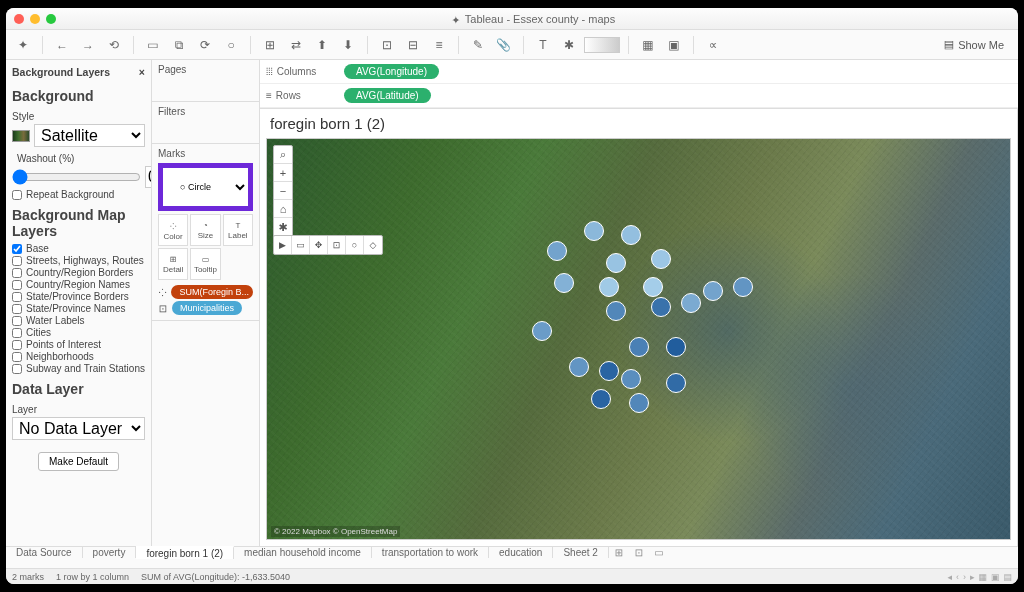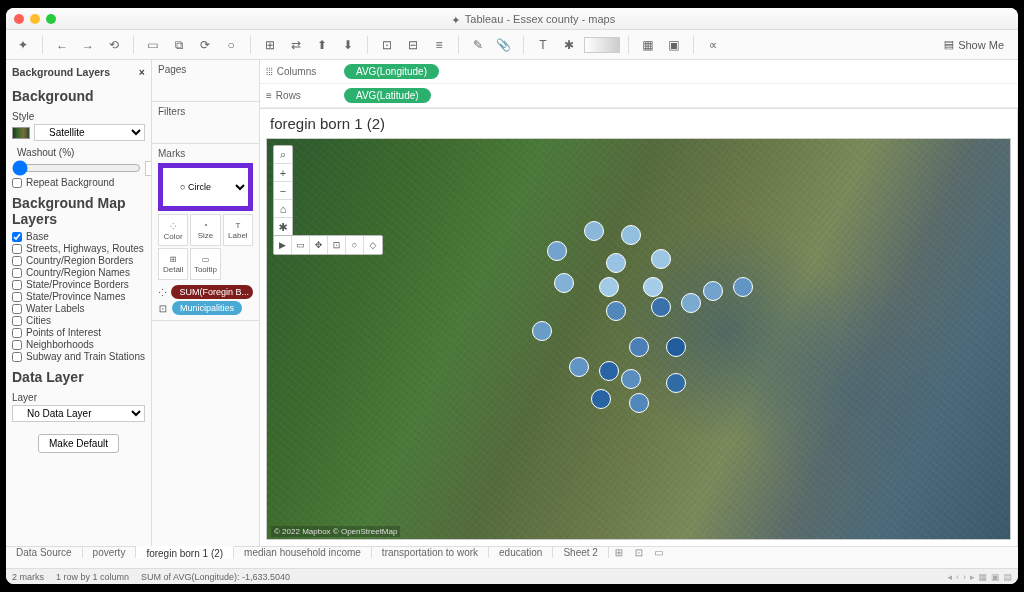--- a/index.html
+++ b/index.html
@@ -14,34 +14,34 @@
 .toolbar { height: 30px; background: #fafafa; border-bottom: 1px solid #ddd; display: flex; align-items: center; padding: 0 6px; gap: 4px; }
 .tbtn { width: 22px; height: 22px; display: flex; align-items: center; justify-content: center; color: #666; font-size: 12px; border-radius: 3px; cursor: pointer; }
 .tsep { width: 1px; height: 18px; background: #ddd; margin: 0 4px; }
 .colorsw { width: 36px; height: 16px; border: 1px solid #ccc; background: linear-gradient(to right, #fff, #ccc); }
 .showme { margin-left: auto; display: flex; align-items: center; gap: 4px; font-size: 11px; color: #555; padding-right:8px; }
 .body { flex: 1; display: flex; overflow: hidden; }
 .leftpanel { width: 146px; background: #fafafa; border-right: 1px solid #ddd; padding: 4px 6px; font-size: 10px; color: #444; overflow-y: auto; display:flex; flex-direction:column; }
 .leftpanel .hdr { font-weight: bold; font-size: 10.5px; margin: 2px 0 4px; display: flex; justify-content: space-between; align-items: center; }
 .leftpanel .sub { font-weight: bold; margin: 6px 0 3px; font-size: 14px; }
 .leftpanel label { display: flex; align-items: center; gap: 4px; margin: 1px 0; font-size: 10px; }
-.leftpanel select, .leftpanel input[type=number] { font-size: 10px; width: 100%; border: 1px solid #ccc; padding: 1px 10px; background:#fff; }
+.leftpanel select, .leftpanel input[type=number] { font-size: 16px; width: 100%; border: 1px solid #ccc; padding: 1px 2px; background:#fff; }
 .washrow { display:flex; align-items:center; gap:4px; }
 .washrow input[type=range]{ flex:1; }
 .washrow input[type=number]{ width:30px; }
 .stylewrap { display:flex; align-items:center; gap:4px; }
 .styleswatch { width:18px; height:12px; background: linear-gradient(to right,#1a3a1a,#3d6b2d,#7a6b3d,#2a4a2a); border:1px solid #999; }
 .mkdefault { margin-top: 12px; padding: 3px 10px; font-size: 10px; border: 1px solid #bbb; background: #fff; border-radius: 3px; align-self:center; }
 .cardpanel { width: 108px; background: #fafafa; border-right: 1px solid #ddd; display: flex; flex-direction: column; }
 .card { border-bottom: 1px solid #ddd; padding: 4px 6px; font-size: 10px; color: #555; }
 .card .ct { font-size: 10px; margin-bottom: 4px; }
 .marksgrid { display: grid; grid-template-columns: repeat(3, 1fr); gap: 2px; }
 .markbtn { border: 1px solid #ddd; height: 32px; display: flex; flex-direction: column; align-items: center; justify-content: center; font-size: 8px; gap: 1px; background:#fff; }
 .marksel { width:100%; font-size:9px; border:5px solid #6d28d9; padding:13px; margin-bottom:3px; background:#fff; }
-.pill { display: inline-flex; align-items: center; background: #7f1d1d; color: #fff; font-size: 9px; padding: 2px 8px; border-radius: 10px; margin: 1px 0; white-space: nowrap; overflow: hidden; text-overflow: ellipsis; max-width: 92px; }
+.pill { display: inline-flex; align-items: center; background: #c2410c; color: #fff; font-size: 9px; padding: 2px 8px; border-radius: 10px; margin: 1px 0; white-space: nowrap; overflow: hidden; text-overflow: ellipsis; max-width: 92px; }
 .pill.blue { background: #4aa8d4; }
 .pillic { width:10px; height:10px; margin-right:2px; display:inline-flex; align-items:center; justify-content:center; }
 .mainarea { flex: 1; display: flex; flex-direction: column; background: #fff; }
 .shelves { border-bottom: 1px solid #ddd; }
 .shelfrow { display: flex; align-items: center; height: 24px; border-bottom: 1px solid #eee; padding: 0 6px; gap: 8px; font-size: 10px; }
 .shelfrow .lbl { width: 70px; color: #666; display:flex; align-items:center; gap:4px; }
 .shelfpill { background: #2bb06d; color: #fff; font-size: 10px; padding: 2px 12px; border-radius: 11px; }
 .vizrow { flex: 1; display: flex; overflow: hidden; }
 .viztitle { font-size: 15px; padding: 6px 10px; color: #333; }
 .vizwrap { flex: 1; display: flex; flex-direction: column; border-right: 1px solid #ddd; }

